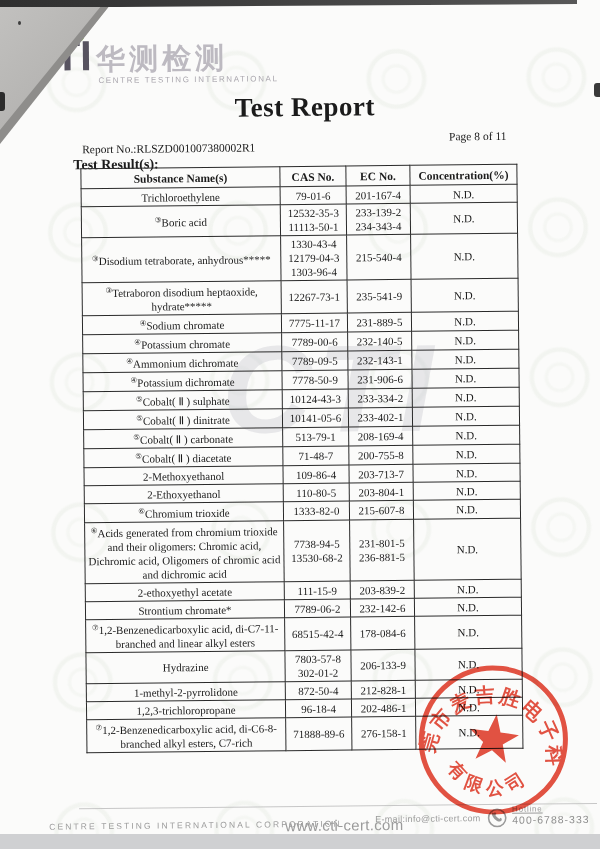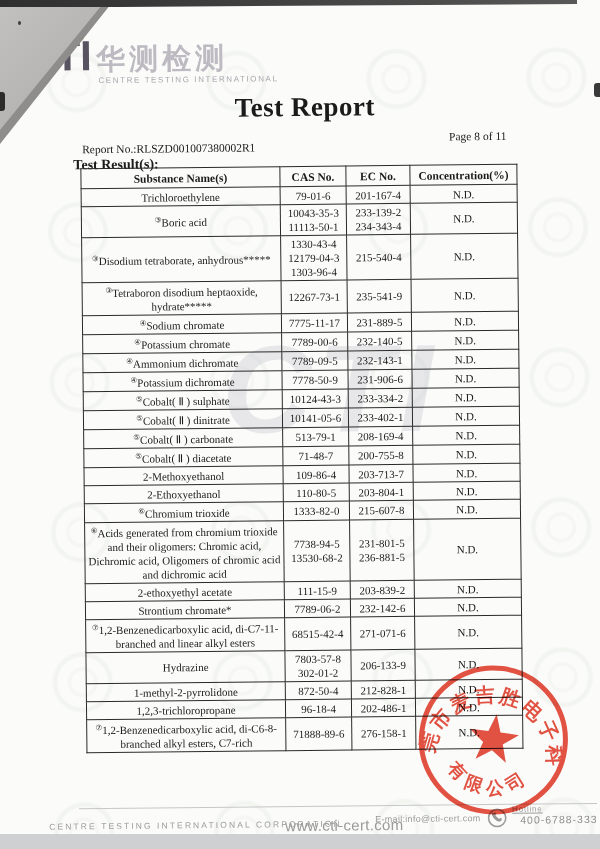--- a/index.html
+++ b/index.html
@@ -79,21 +79,21 @@
   .footer-line{position:absolute;left:75px;top:806px;width:518px;height:1px;background:#c7c7c7;z-index:2;}
   .footer{
     position:absolute;left:0;top:810px;width:600px;height:30px;z-index:2;
     font-family:"Liberation Sans", sans-serif;color:#9b9b9b;
   }
   .f-company{position:absolute;left:45px;top:9px;font-size:8.5px;letter-spacing:2.1px;white-space:nowrap;}
   .f-web{position:absolute;left:281px;top:7px;font-size:15px;letter-spacing:0.3px;}
   .f-mail{position:absolute;left:371px;top:5px;font-size:9px;letter-spacing:0.3px;}
   .f-phone{position:absolute;left:483px;top:0px;width:20px;height:20px;}
   .f-hotline{position:absolute;left:508px;top:-3px;font-size:8px;letter-spacing:0.8px;text-decoration:underline;}
-  .f-number{position:absolute;left:508px;top:6px;font-size:10.5px;letter-spacing:1px;color:#8f8f8f;margin-left:8px;}
+  .f-number{position:absolute;left:508px;top:6px;font-size:10.5px;letter-spacing:1px;color:#8f8f8f;}
   
   .corner-silver{
     position:absolute;left:0;top:0;width:120px;height:150px;z-index:4;
     background:linear-gradient(135deg,#c2c1bf 0%,#b3b2b0 60%,#a6a5a3 100%);
     clip-path:polygon(0 0,114px 0,0 142px);
   }
   .corner-shadow{
     position:absolute;left:0;top:0;width:120px;height:152px;z-index:4;
     background:#8e8d8b;
     clip-path:polygon(106px 0,114px 0,0 144px,0 130px);
@@ -151,21 +151,21 @@
               <div>79-01-6</div>
             </td>
             <td>
               <div>201-167-4</div>
             </td>
             <td>N.D.</td>
           </tr>
           <tr>
             <td><span class="sup">③</span>Boric acid</td>
             <td>
-              <div>10043-35-3</div>
+              <div>12532-35-3</div>
               <div>11113-50-1</div>
             </td>
             <td>
               <div>233-139-2</div>
               <div>234-343-4</div>
             </td>
             <td>N.D.</td>
           </tr>
           <tr>
             <td><span class="sup">③</span>Disodium tetraborate, anhydrous*****</td>
@@ -330,21 +330,21 @@
               <div>232-142-6</div>
             </td>
             <td>N.D.</td>
           </tr>
           <tr>
             <td><span class="sup">⑦</span>1,2-Benzenedicarboxylic acid, di-C7-11-branched and linear alkyl esters</td>
             <td>
               <div>68515-42-4</div>
             </td>
             <td>
-              <div>271-071-6</div>
+              <div>178-084-6</div>
             </td>
             <td>N.D.</td>
           </tr>
           <tr>
             <td>Hydrazine</td>
             <td>
               <div>7803-57-8</div>
               <div>302-01-2</div>
             </td>
             <td>

